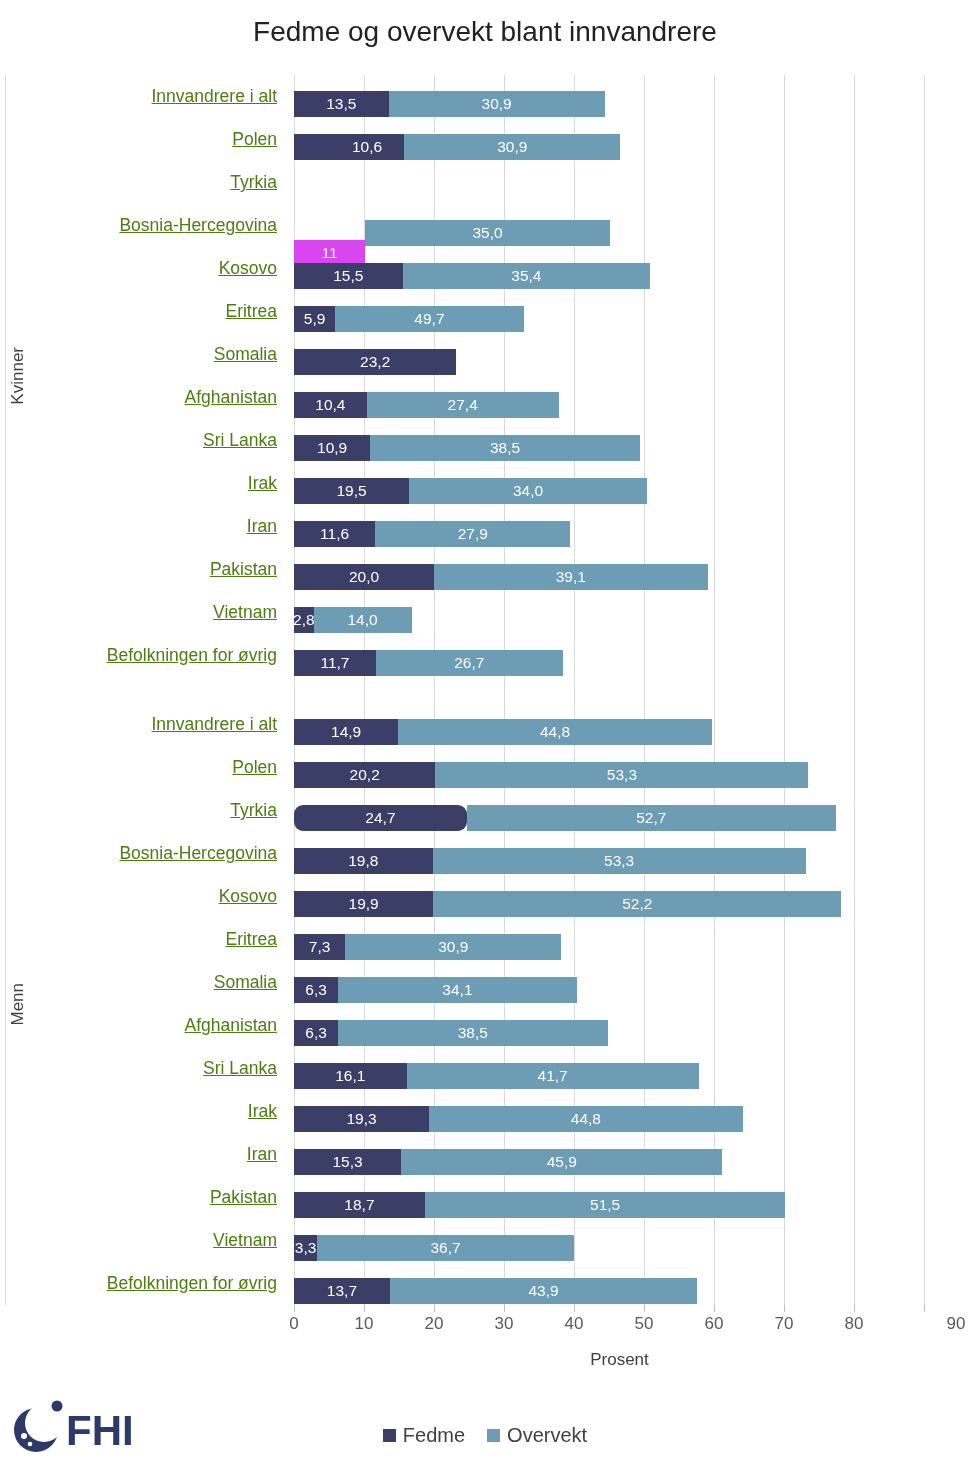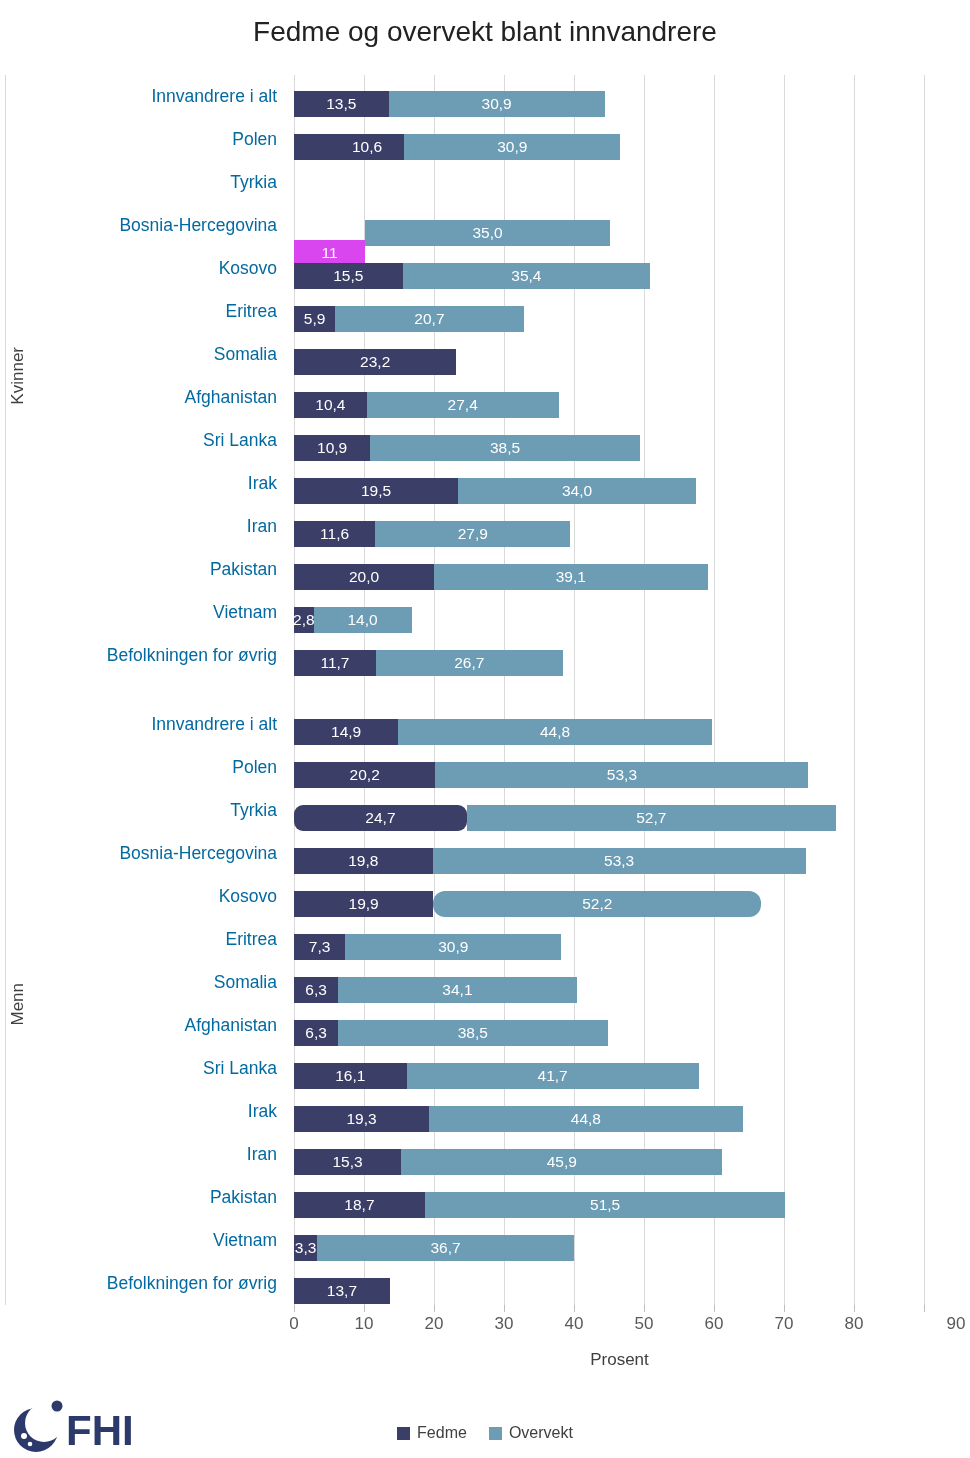--- a/index.html
+++ b/index.html
@@ -12,36 +12,36 @@
   .gridlines { position:absolute; left:294px; top:0; width:651px; height:1230px; }
   .gridline { position:absolute; top:0; bottom:0; width:1px; background:#d9d9d9; }
   .groups { position:relative; }
   .group { position:relative; }
   .group + .group { margin-top:26px; }
   .group-label { position:absolute; left:8px; top:0; height:100%; display:flex; align-items:center; }
   .group-label span { writing-mode:vertical-rl; transform:rotate(180deg);
                       font-size:17px; color:#404040; white-space:nowrap; }
   .chart-row { display:flex; height:43px; align-items:center; }
   .row-label { flex:0 0 auto; width:277px; padding-right:17px; text-align:right;
-               font-size:17.5px; color:#0369a1; white-space:nowrap; }
+               font-size:17.5px; color:#4d7c0f; white-space:nowrap;text-decoration:underline; }
   .bar-track { position:relative; width:651px; height:43px; }
   .bar { position:absolute; left:0; top:16px; height:26px; display:flex; }
   .seg { height:100%; display:flex; align-items:center; justify-content:center; }
   .seg-label { color:#ffffff; font-size:15.5px; white-space:nowrap; }
   .x-ticks { position:absolute; left:294px; top:1305px; width:651px; height:7px; }
   .x-tick { position:absolute; top:0; width:1px; height:7px; background:#bfbfbf; }
   .x-tick-labels { position:absolute; left:294px; top:1314px; width:651px; height:22px; }
   .x-tick-label { position:absolute; top:0; width:44px; text-align:center;
                   font-size:17px; color:#595959; }
   .x-axis-title { position:absolute; left:294px; top:1350px; width:651px; text-align:center;
                   font-size:17px; color:#404040; }
   .footer-logo { position:absolute; left:10px; top:1398px; width:130px; height:56px; }
   .legend { position:absolute; left:0; top:1424px; width:100%; display:flex;
             justify-content:center; gap:22px; }
-  .legend-item { display:flex; align-items:center; gap:7px; font-size:16px; color:#404040; }
+  .legend-item { display:flex; align-items:center; gap:7px; font-size:20px; color:#404040; }
   .legend-swatch { width:13px; height:13px; display:inline-block; }
 </style>
 </head>
 <body>
 
 <div class="page">
   <div class="title">Fedme og overvekt blant innvandrere</div>
 
   <div class="chart-body">
     <div class="left-line"></div>
@@ -118,21 +118,21 @@
             </div>
           </div>
           <div class="chart-row">
             <div class="row-label">Eritrea</div>
             <div class="bar-track">
               <div class="bar">
                 <div class="seg" style="width: 41.3px; background: rgb(59, 63, 104);">
                   <span class="seg-label">5,9</span>
                 </div>
                 <div class="seg" style="width: 188.3px; background: rgb(108, 157, 180);">
-                  <span class="seg-label">20,7</span>
+                  <span class="seg-label">49,7</span>
                 </div>
               </div>
             </div>
           </div>
           <div class="chart-row">
             <div class="row-label">Somalia</div>
             <div class="bar-track">
               <div class="bar">
                 <div class="seg" style="width: 162.4px; background: rgb(59, 63, 104);">
                   <span class="seg-label">23,2</span>
@@ -163,21 +163,21 @@
                 <div class="seg" style="width: 269.5px; background: rgb(108, 157, 180);">
                   <span class="seg-label">38,5</span>
                 </div>
               </div>
             </div>
           </div>
           <div class="chart-row">
             <div class="row-label">Irak</div>
             <div class="bar-track">
               <div class="bar">
-                <div class="seg" style="width: 164px; background: rgb(59, 63, 104);">
+                <div class="seg" style="width: 115px; background: rgb(59, 63, 104);">
                   <span class="seg-label">19,5</span>
                 </div>
                 <div class="seg" style="width: 238px; background: rgb(108, 157, 180);">
                   <span class="seg-label">34,0</span>
                 </div>
               </div>
             </div>
           </div>
           <div class="chart-row">
             <div class="row-label">Iran</div>
@@ -288,21 +288,21 @@
               </div>
             </div>
           </div>
           <div class="chart-row">
             <div class="row-label">Kosovo</div>
             <div class="bar-track">
               <div class="bar">
                 <div class="seg" style="width: 139.3px; background: rgb(59, 63, 104);">
                   <span class="seg-label">19,9</span>
                 </div>
-                <div class="seg" style="width: 328px; background: rgb(108, 157, 180); border-radius: 12px;">
+                <div class="seg" style="width: 408px; background: rgb(108, 157, 180);">
                   <span class="seg-label">52,2</span>
                 </div>
               </div>
             </div>
           </div>
           <div class="chart-row">
             <div class="row-label">Eritrea</div>
             <div class="bar-track">
               <div class="bar">
                 <div class="seg" style="width: 51.1px; background: rgb(59, 63, 104);">
@@ -404,20 +404,23 @@
                 </div>
               </div>
             </div>
           </div>
           <div class="chart-row">
             <div class="row-label">Befolkningen for øvrig</div>
             <div class="bar-track">
               <div class="bar">
                 <div class="seg" style="width: 95.9px; background: rgb(59, 63, 104);">
                   <span class="seg-label">13,7</span>
+                </div>
+                <div class="seg" style="width: 307.3px; background: rgb(108, 157, 180);">
+                  <span class="seg-label">43,9</span>
                 </div>
               </div>
             </div>
           </div>
         </div>
       </div>
   </div>
 
   <div class="x-ticks">
       <div class="x-tick" style="left: 0px;"></div>

